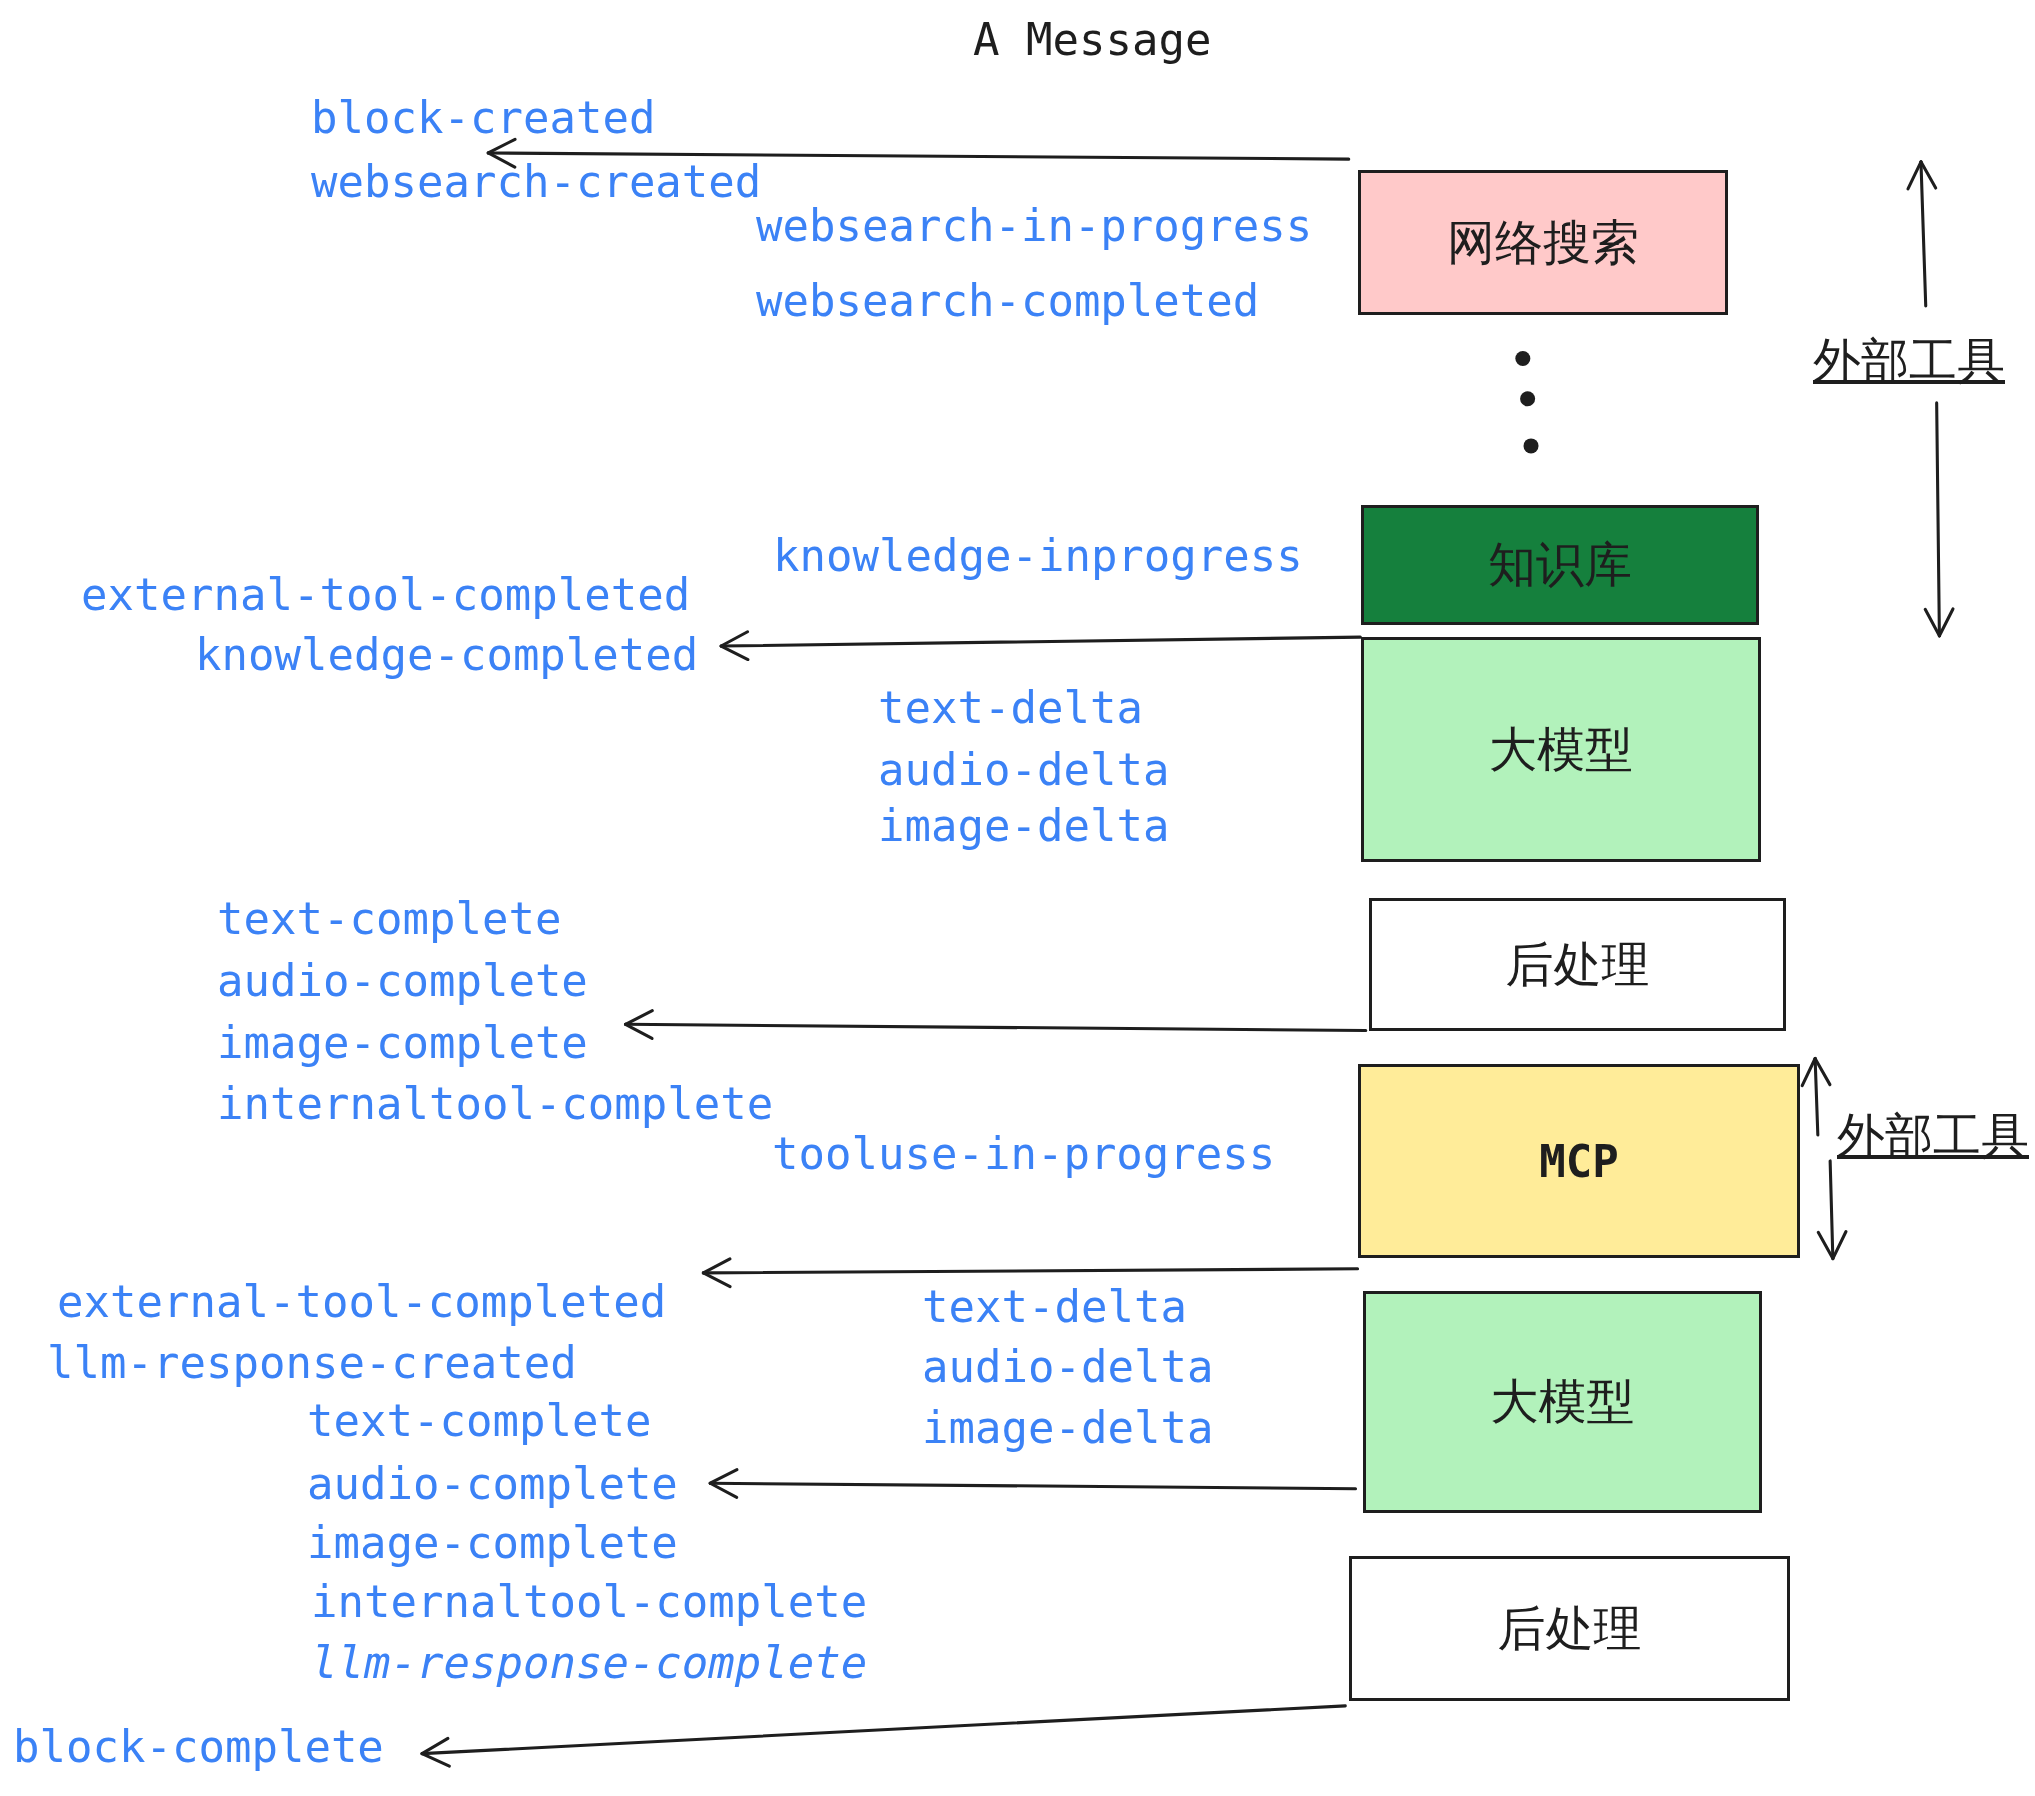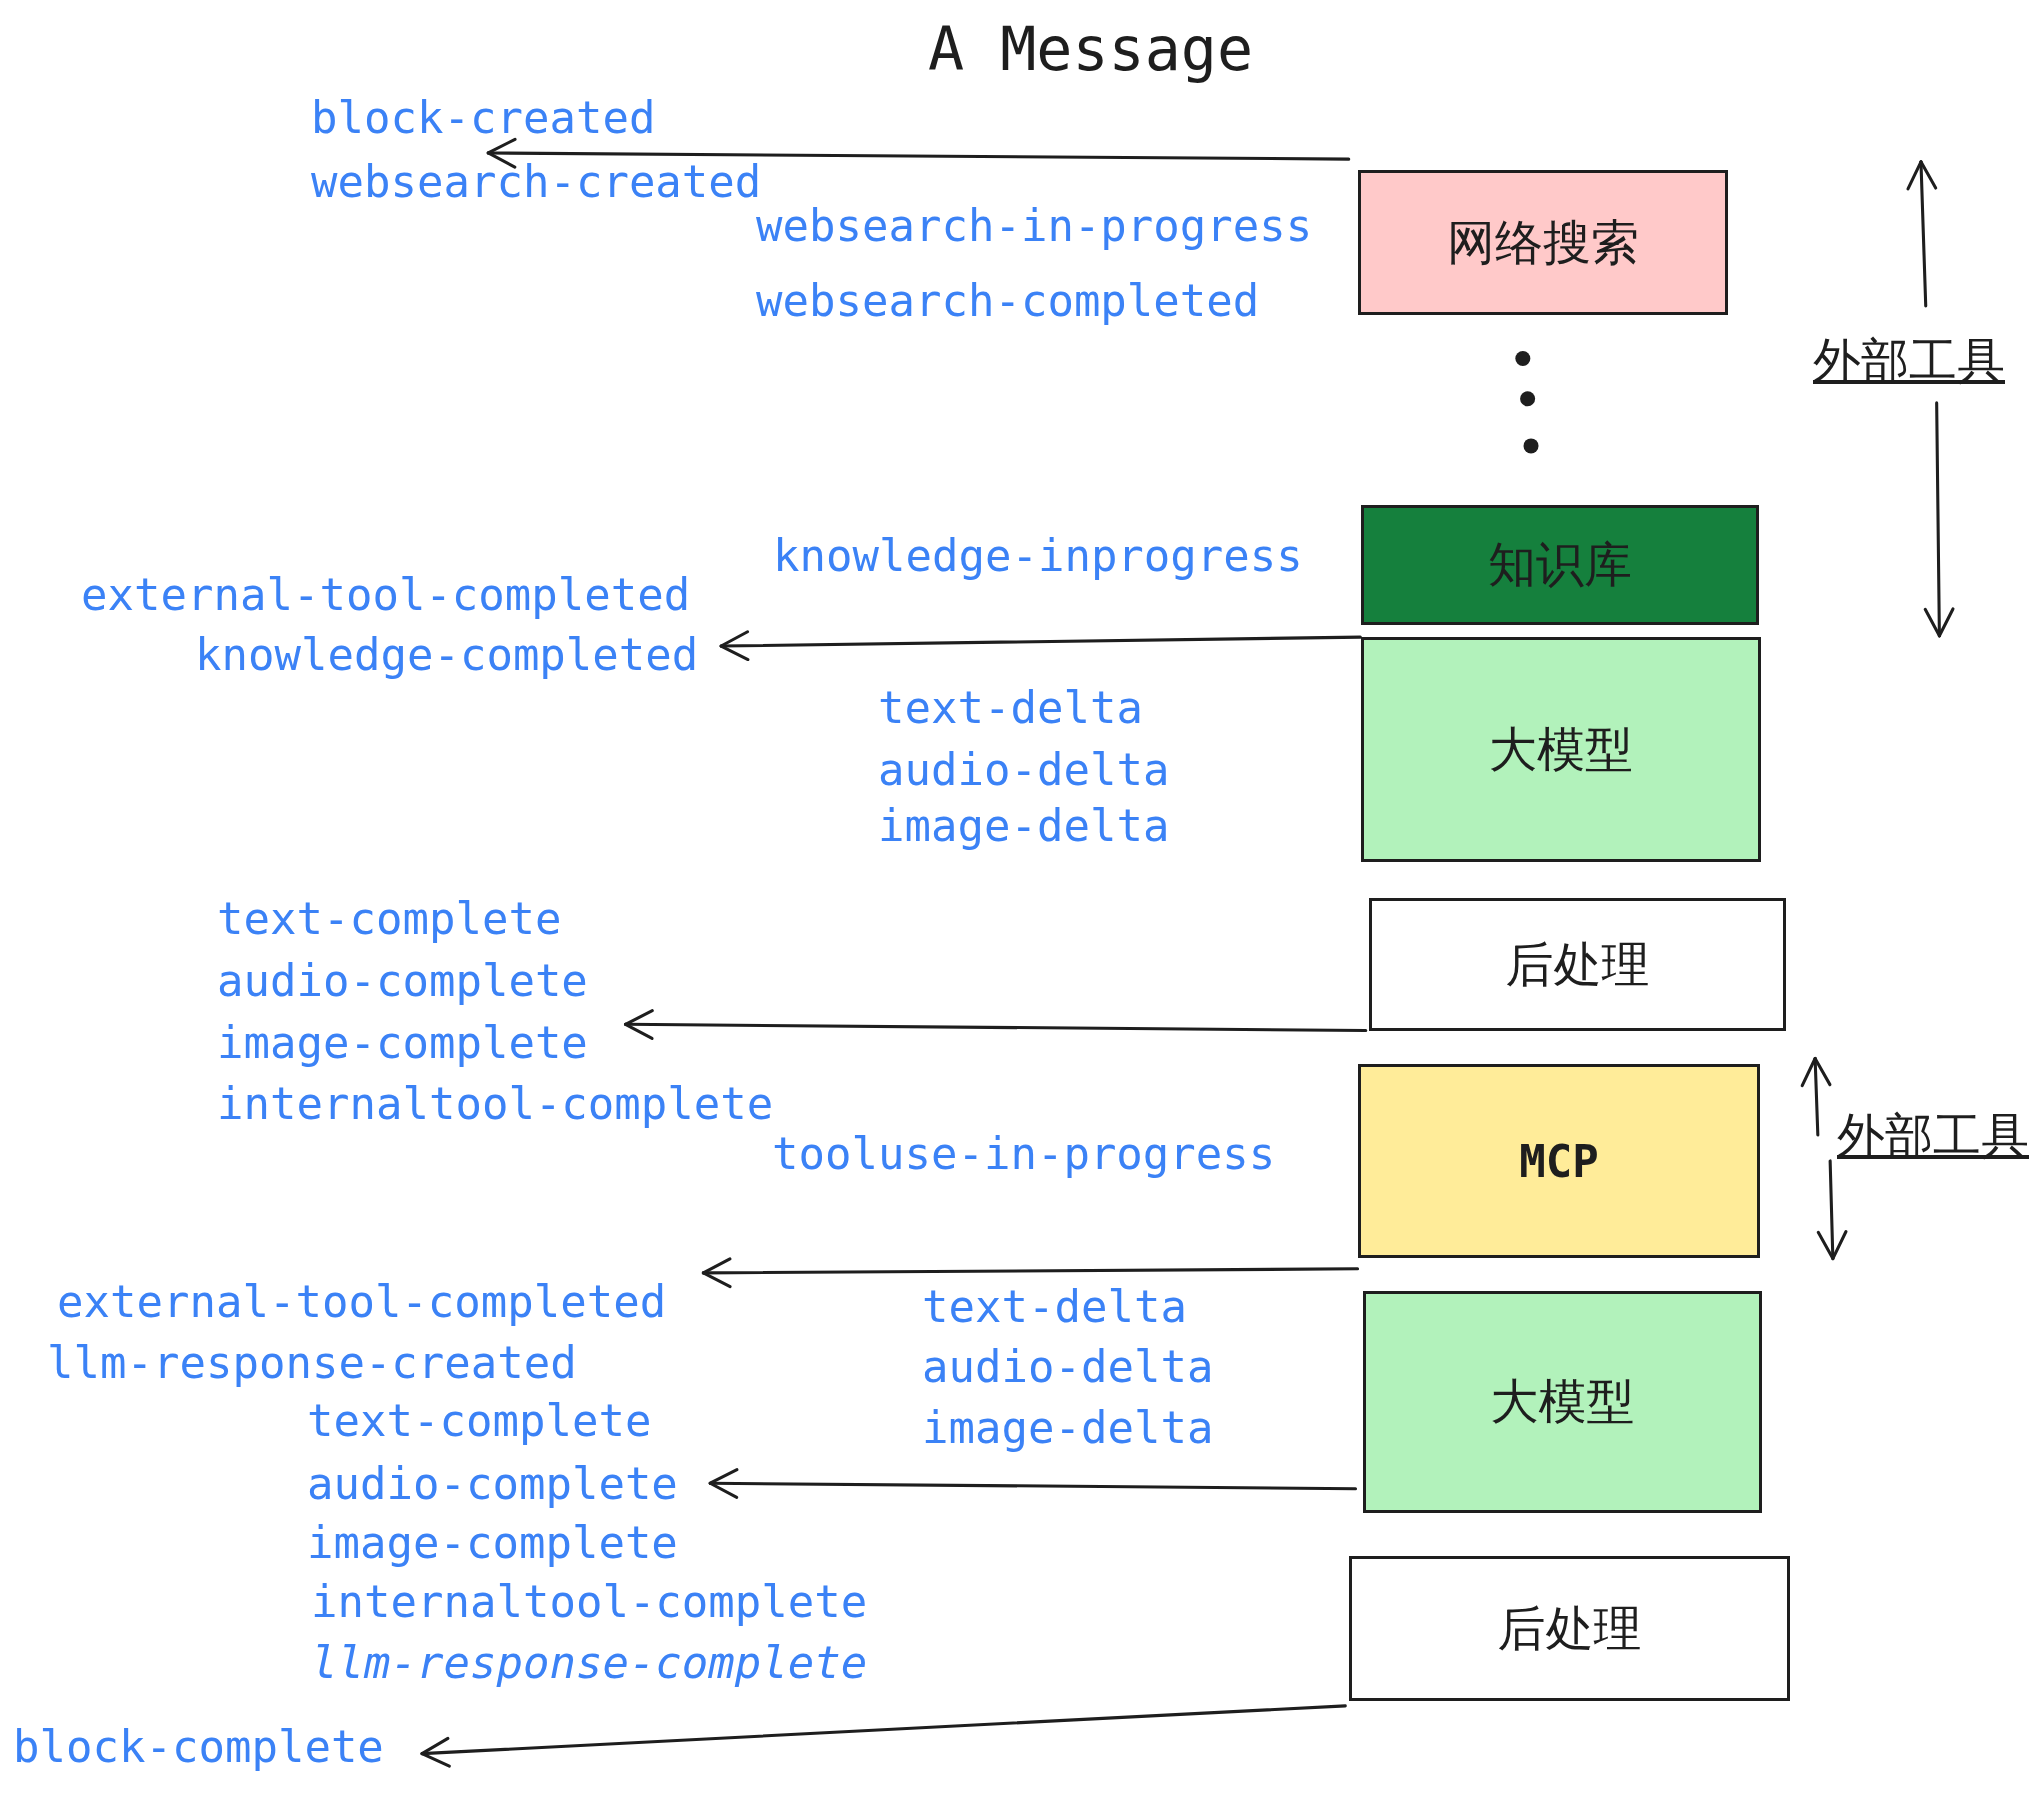--- a/index.html
+++ b/index.html
@@ -7,23 +7,23 @@
     position: relative;
     width: 2035px;
     height: 1796px;
     background: #ffffff;
     overflow: hidden;
     font-family: "DejaVu Sans Mono", "Liberation Mono", monospace;
     color: #1e1e1e;
   }
   .title {
     position: absolute;
-    left: 928px;
+    left: 973px;
     top: 13.7px;
-    font-size: 60px;
+    font-size: 44px;
     white-space: nowrap;
     color: #1e1e1e;
     text-align: center;
   }
   .event {
     position: absolute;
     font-size: 44px;
     line-height: 55px;
     white-space: nowrap;
     color: #3b82f6;
@@ -128,21 +128,21 @@
     </div>
     <div class="box" style="left: 1361px; top: 505px; width: 398px; height: 120px; background: #15803d;">
       <span class="box-label">知识库</span>
     </div>
     <div class="box" style="left: 1361px; top: 637px; width: 400px; height: 225px; background: rgb(178, 242, 187);">
       <span class="box-label">大模型</span>
     </div>
     <div class="box" style="left: 1369px; top: 898px; width: 417px; height: 133px; background: rgb(255, 255, 255);">
       <span class="box-label">后处理</span>
     </div>
-    <div class="box" style="left: 1358px; top: 1064px; width: 402px; height: 194px; background: rgb(255, 236, 153);">
+    <div class="box" style="left: 1358px; top: 1064px; width: 442px; height: 194px; background: rgb(255, 236, 153);">
       <span class="box-label box-label--latin">MCP</span>
     </div>
     <div class="box" style="left: 1363px; top: 1291px; width: 399px; height: 222px; background: rgb(178, 242, 187);">
       <span class="box-label">大模型</span>
     </div>
     <div class="box" style="left: 1349px; top: 1556px; width: 441px; height: 145px; background: rgb(255, 255, 255);">
       <span class="box-label">后处理</span>
     </div>
     <div class="event" style="left: 311px; top: 90px;">block-created</div>
     <div class="event" style="left: 311px; top: 154px;">websearch-created</div>

